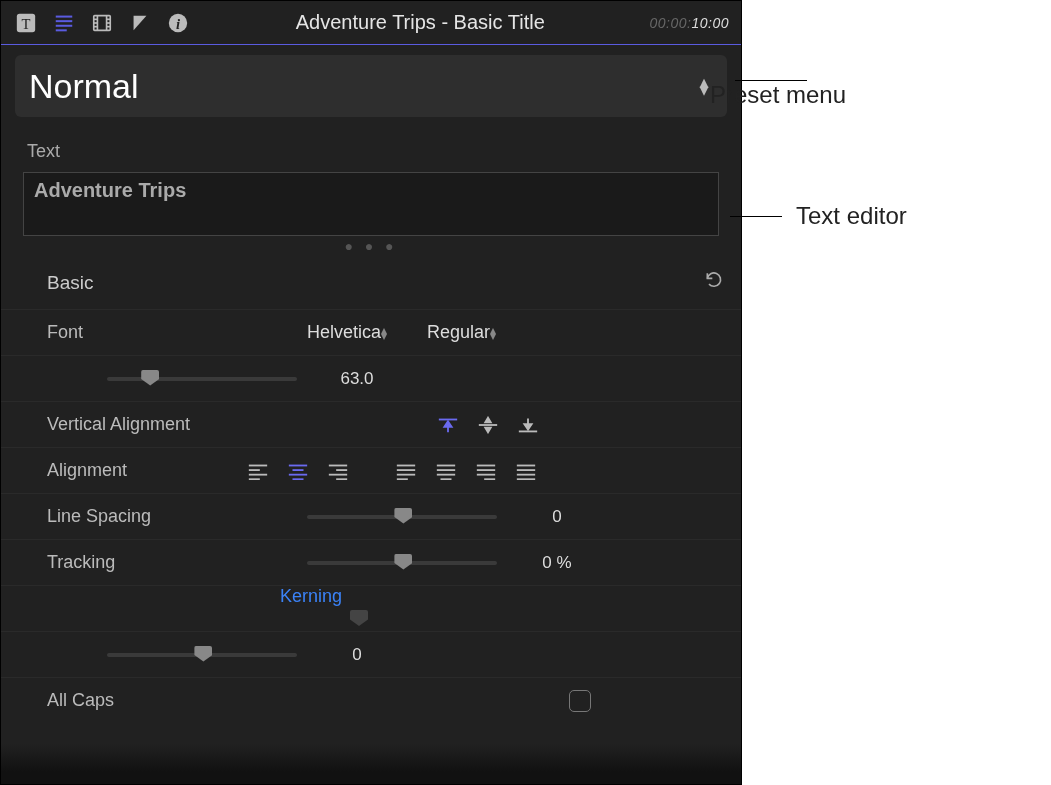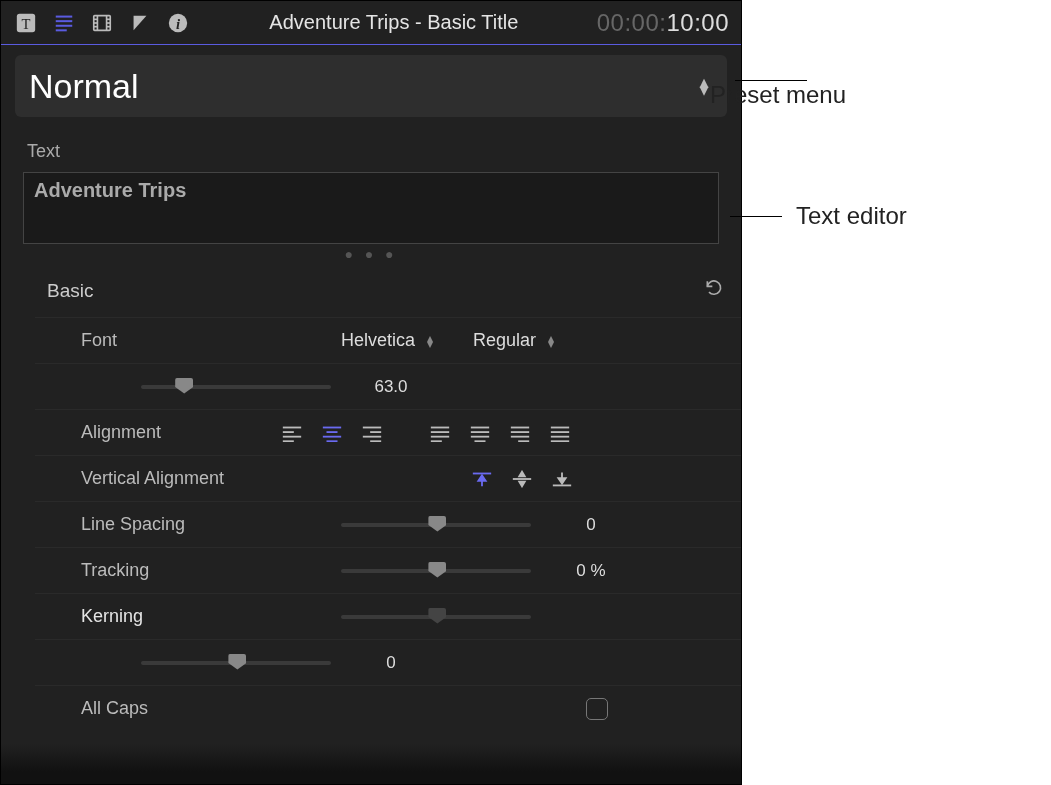--- a/index.html
+++ b/index.html
@@ -35,23 +35,24 @@
   .tool-icon svg { width:22px; height:22px; }
   .title-text {
     flex:1;
     text-align:center;
     color:#e5e5e5;
     font-size:20px;
     font-weight:400;
   }
   .timecode {
     color:#666;
-    font-size:24px;
+    font-size:14px;
     font-family: "Helvetica Neue", Helvetica, Arial, sans-serif;
     letter-spacing:0.5px;
+    font-style:italic;
   }
   .timecode .end { color:#ddd; }
   
   .preset-row {
     margin:10px 14px 6px 14px;
     background:#2e2e2e;
     border-radius:6px;
     height:62px;
     display:flex;
     align-items:center;
@@ -76,21 +77,21 @@
   }
   
   .section-label {
     color:#aaa;
     font-size:18px;
     padding:18px 0 10px 26px;
   }
   
   .text-editor {
     margin:0 22px;
-    height:72px;
+    height:64px;
     background:#1a1a1a;
     border:1px solid #444;
     padding:6px 10px;
     color:#aaa;
     font-size:20px;
     font-weight:600;
   }
   .resize-dots {
     text-align:center;
     color:#555;
@@ -103,36 +104,35 @@
     display:flex;
     align-items:center;
     justify-content:space-between;
     padding:16px 17px 14px 46px;
     color:#ccc;
     font-size:19px;
   }
   
   .props {
     margin:0 0 0 0;
-    padding-left:34px;
   }
   .prop-row {
     display:flex;
     align-items:center;
     height:46px;
     padding:0 28px 0 46px;
     border-top:1px solid #2a2a2a;
     color:#bbb;
     font-size:18px;
   }
-  .prop-row.disabled { color:#e5e5e5; }
+  .prop-row.disabled { color:#3b82f6;flex-direction:column; }
   .prop-label { width:200px; flex-shrink:0; }
   .prop-control { flex:1; display:flex; align-items:center; }
   .font-sel {
-    display:flex; align-items:center; gap:12px;
+    display:flex; align-items:center; gap:0;
     color:#ddd;
   }
   .mini-updown {
     display:inline-flex; flex-direction:column; line-height:6px; color:#888; font-size:12px;
   }
   .slider-track {
     flex:1;
     height:4px;
     background:#3a3a3a;
     border-radius:2px;
@@ -288,85 +288,20 @@
       <div class="prop-control">
         <div style="width:60px"></div>
         <div class="slider-track">
           <div class="slider-thumb" style="left:18%"></div>
         </div>
         <div class="value-cell">63.0</div>
       </div>
     </div>
 
     <div class="prop-row">
-      <div class="prop-label">Alignment</div>
-      <div class="prop-control">
-        <div class="align-icons">
-          <div class="align-btn">
-              <svg viewBox="0 0 24 18" stroke="currentColor" stroke-width="2">
-                <line x1="2" y1="3" x2="22" y2="3"></line>
-                <line x1="2" y1="8" x2="14" y2="8"></line>
-                <line x1="2" y1="13" x2="22" y2="13"></line>
-                <line x1="2" y1="18" x2="14" y2="18"></line>
-              </svg>
-            </div>
-          <div class="align-btn active">
-              <svg viewBox="0 0 24 18" stroke="currentColor" stroke-width="2">
-                <line x1="2" y1="3" x2="22" y2="3"></line>
-                <line x1="6" y1="8" x2="18" y2="8"></line>
-                <line x1="2" y1="13" x2="22" y2="13"></line>
-                <line x1="6" y1="18" x2="18" y2="18"></line>
-              </svg>
-            </div>
-          <div class="align-btn">
-              <svg viewBox="0 0 24 18" stroke="currentColor" stroke-width="2">
-                <line x1="2" y1="3" x2="22" y2="3"></line>
-                <line x1="10" y1="8" x2="22" y2="8"></line>
-                <line x1="2" y1="13" x2="22" y2="13"></line>
-                <line x1="10" y1="18" x2="22" y2="18"></line>
-              </svg>
-            </div>
-          <div style="width:10px"></div>
-          <div class="align-btn">
-              <svg viewBox="0 0 24 18" stroke="currentColor" stroke-width="2">
-                <line x1="2" y1="3" x2="22" y2="3"></line>
-                <line x1="2" y1="8" x2="22" y2="8"></line>
-                <line x1="2" y1="13" x2="22" y2="13"></line>
-                <line x1="2" y1="18" x2="14" y2="18"></line>
-              </svg>
-            </div>
-          <div class="align-btn">
-              <svg viewBox="0 0 24 18" stroke="currentColor" stroke-width="2">
-                <line x1="2" y1="3" x2="22" y2="3"></line>
-                <line x1="2" y1="8" x2="22" y2="8"></line>
-                <line x1="2" y1="13" x2="22" y2="13"></line>
-                <line x1="6" y1="18" x2="18" y2="18"></line>
-              </svg>
-            </div>
-          <div class="align-btn">
-              <svg viewBox="0 0 24 18" stroke="currentColor" stroke-width="2">
-                <line x1="2" y1="3" x2="22" y2="3"></line>
-                <line x1="2" y1="8" x2="22" y2="8"></line>
-                <line x1="2" y1="13" x2="22" y2="13"></line>
-                <line x1="10" y1="18" x2="22" y2="18"></line>
-              </svg>
-            </div>
-          <div class="align-btn">
-              <svg viewBox="0 0 24 18" stroke="currentColor" stroke-width="2">
-                <line x1="2" y1="3" x2="22" y2="3"></line>
-                <line x1="2" y1="8" x2="22" y2="8"></line>
-                <line x1="2" y1="13" x2="22" y2="13"></line>
-                <line x1="2" y1="18" x2="22" y2="18"></line>
-              </svg>
-            </div>
-        </div>
-      </div>
-    </div>
-
-    <div class="prop-row">
       <div class="prop-label">Vertical Alignment</div>
       <div class="prop-control" style="padding-left:190px;">
         <div class="valign-icons">
           <div class="valign-btn active">
               <svg viewBox="0 0 24 18" stroke="currentColor" stroke-width="2" fill="currentColor">
                 <line x1="2" y1="3" x2="22" y2="3"></line>
                 <polygon points="12,5 8,11 16,11"></polygon>
                 <line x1="12" y1="11" x2="12" y2="17"></line>
               </svg>
             </div>
@@ -375,20 +310,85 @@
                 <line x1="2" y1="9" x2="22" y2="9"></line>
                 <polygon points="12,1 9,6 15,6"></polygon>
                 <polygon points="12,17 9,12 15,12"></polygon>
               </svg>
             </div>
           <div class="valign-btn">
               <svg viewBox="0 0 24 18" stroke="currentColor" stroke-width="2" fill="currentColor">
                 <line x1="2" y1="16" x2="22" y2="16"></line>
                 <polygon points="12,14 8,8 16,8"></polygon>
                 <line x1="12" y1="2" x2="12" y2="8"></line>
+              </svg>
+            </div>
+        </div>
+      </div>
+    </div>
+
+    <div class="prop-row">
+      <div class="prop-label">Alignment</div>
+      <div class="prop-control">
+        <div class="align-icons">
+          <div class="align-btn">
+              <svg viewBox="0 0 24 18" stroke="currentColor" stroke-width="2">
+                <line x1="2" y1="3" x2="22" y2="3"></line>
+                <line x1="2" y1="8" x2="14" y2="8"></line>
+                <line x1="2" y1="13" x2="22" y2="13"></line>
+                <line x1="2" y1="18" x2="14" y2="18"></line>
+              </svg>
+            </div>
+          <div class="align-btn active">
+              <svg viewBox="0 0 24 18" stroke="currentColor" stroke-width="2">
+                <line x1="2" y1="3" x2="22" y2="3"></line>
+                <line x1="6" y1="8" x2="18" y2="8"></line>
+                <line x1="2" y1="13" x2="22" y2="13"></line>
+                <line x1="6" y1="18" x2="18" y2="18"></line>
+              </svg>
+            </div>
+          <div class="align-btn">
+              <svg viewBox="0 0 24 18" stroke="currentColor" stroke-width="2">
+                <line x1="2" y1="3" x2="22" y2="3"></line>
+                <line x1="10" y1="8" x2="22" y2="8"></line>
+                <line x1="2" y1="13" x2="22" y2="13"></line>
+                <line x1="10" y1="18" x2="22" y2="18"></line>
+              </svg>
+            </div>
+          <div style="width:10px"></div>
+          <div class="align-btn">
+              <svg viewBox="0 0 24 18" stroke="currentColor" stroke-width="2">
+                <line x1="2" y1="3" x2="22" y2="3"></line>
+                <line x1="2" y1="8" x2="22" y2="8"></line>
+                <line x1="2" y1="13" x2="22" y2="13"></line>
+                <line x1="2" y1="18" x2="14" y2="18"></line>
+              </svg>
+            </div>
+          <div class="align-btn">
+              <svg viewBox="0 0 24 18" stroke="currentColor" stroke-width="2">
+                <line x1="2" y1="3" x2="22" y2="3"></line>
+                <line x1="2" y1="8" x2="22" y2="8"></line>
+                <line x1="2" y1="13" x2="22" y2="13"></line>
+                <line x1="6" y1="18" x2="18" y2="18"></line>
+              </svg>
+            </div>
+          <div class="align-btn">
+              <svg viewBox="0 0 24 18" stroke="currentColor" stroke-width="2">
+                <line x1="2" y1="3" x2="22" y2="3"></line>
+                <line x1="2" y1="8" x2="22" y2="8"></line>
+                <line x1="2" y1="13" x2="22" y2="13"></line>
+                <line x1="10" y1="18" x2="22" y2="18"></line>
+              </svg>
+            </div>
+          <div class="align-btn">
+              <svg viewBox="0 0 24 18" stroke="currentColor" stroke-width="2">
+                <line x1="2" y1="3" x2="22" y2="3"></line>
+                <line x1="2" y1="8" x2="22" y2="8"></line>
+                <line x1="2" y1="13" x2="22" y2="13"></line>
+                <line x1="2" y1="18" x2="22" y2="18"></line>
               </svg>
             </div>
         </div>
       </div>
     </div>
 
     <div class="prop-row">
       <div class="prop-label">Line Spacing</div>
       <div class="prop-control">
         <div style="width:60px"></div>

